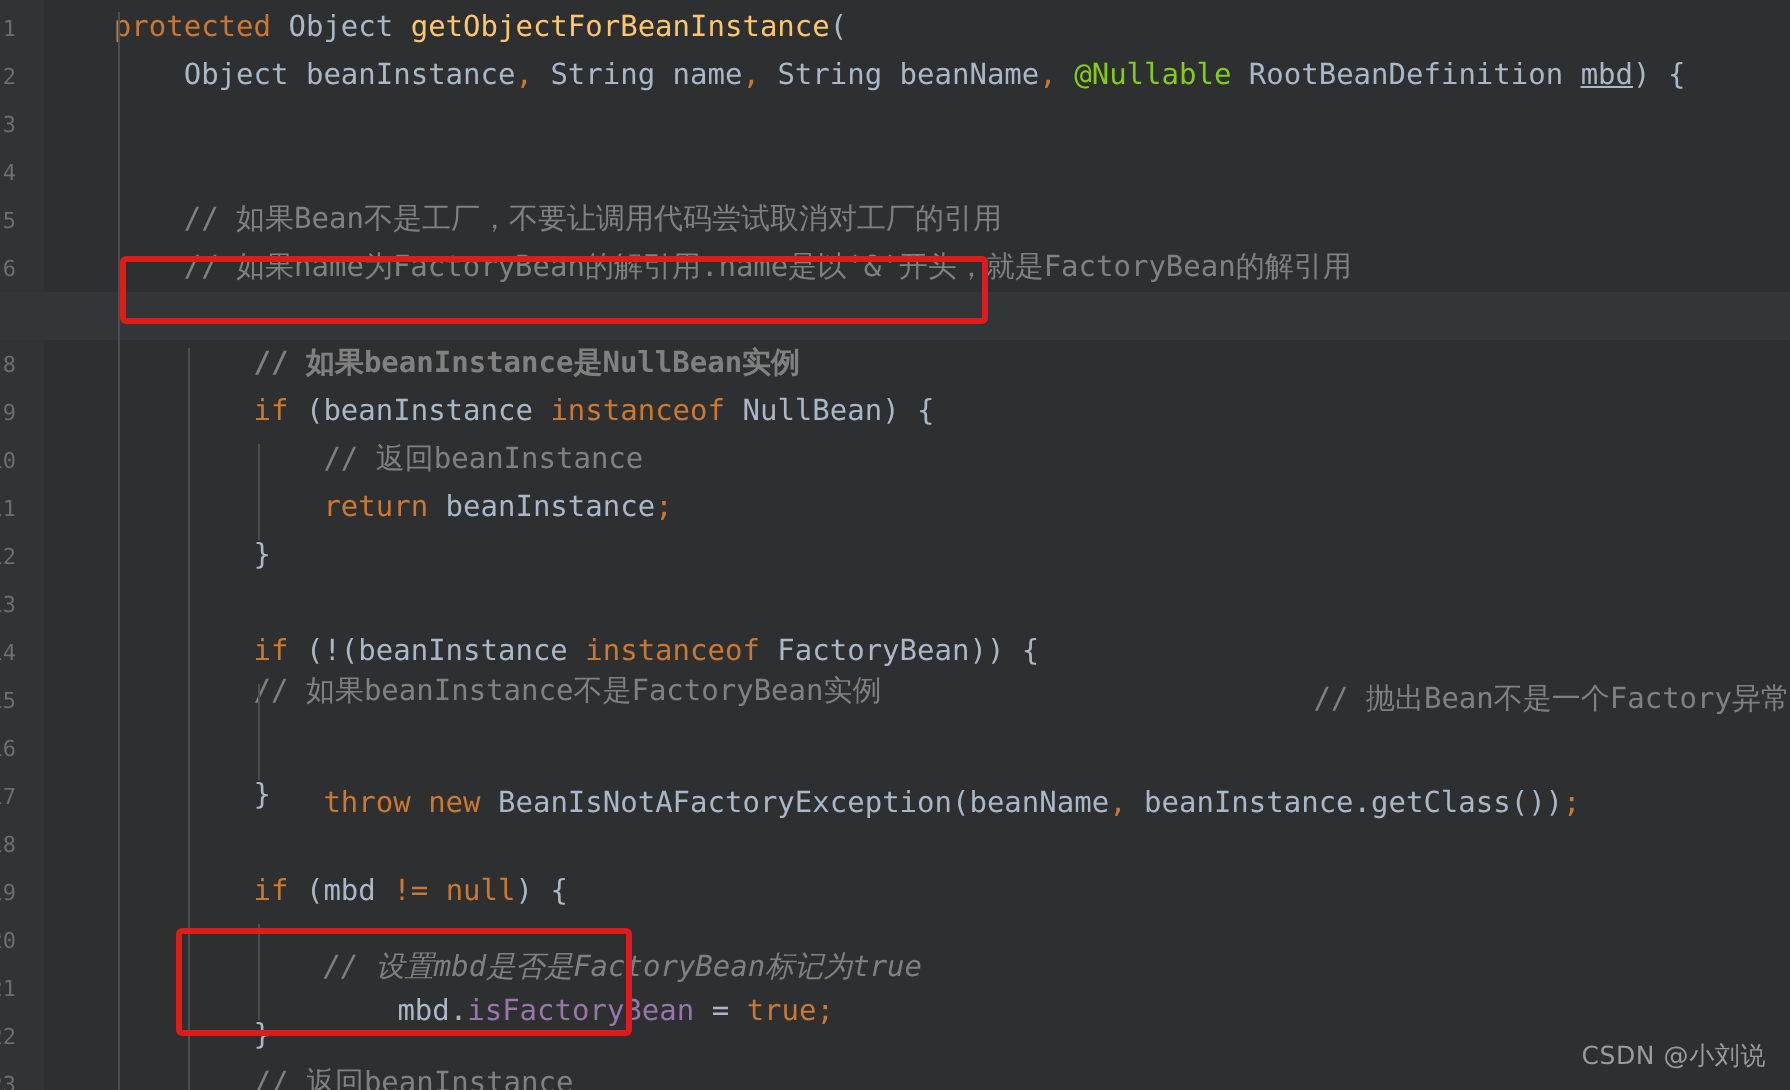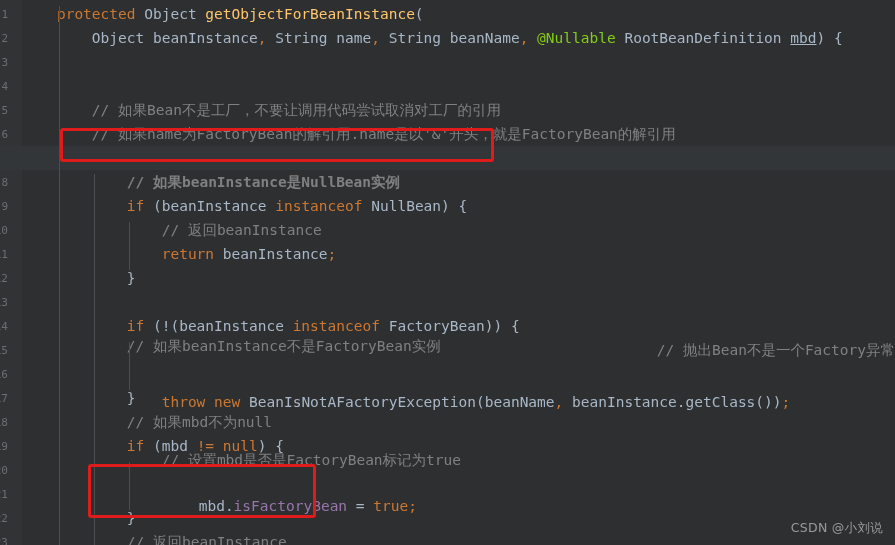--- a/index.html
+++ b/index.html
@@ -173,23 +173,22 @@
       <div class="line" style="top: 170px; font-weight: bold;"><span class="txt"><span>            </span><span class="cmt">// 如果beanInstance是NullBean实例</span></span></div>
       <div class="line" style="top: 194px;"><span class="txt"><span>            </span><span class="kw">if</span><span class="punct"> (beanInstance </span><span class="kw">instanceof</span><span class="punct"> NullBean) {</span></span></div>
       <div class="line" style="top: 218px;"><span class="txt"><span>                </span><span class="cmt">// 返回beanInstance</span></span></div>
       <div class="line" style="top: 242px;"><span class="txt"><span>                </span><span class="kw">return</span><span class="punct"> beanInstance</span><span class="kw">;</span></span></div>
       <div class="line" style="top: 266px;"><span class="txt"><span>            </span><span class="punct">}</span></span></div>
       <div class="line" style="top: 290px; margin-top: 44px;"><span class="txt"><span>            </span><span class="cmt">// 如果beanInstance不是FactoryBean实例</span></span></div>
       <div class="line" style="top: 314px;"><span class="txt"><span>            </span><span class="kw">if</span><span class="punct"> (!(beanInstance </span><span class="kw">instanceof</span><span class="punct"> FactoryBean)) {</span></span></div>
       <div class="line" style="top: 338px; text-align: right;"><span class="txt"><span>                </span><span class="cmt">// 抛出Bean不是一个Factory异常</span></span></div>
       <div class="line" style="top: 362px; margin-top: 28px;"><span class="txt"><span>                </span><span class="kw">throw</span><span class="punct"> </span><span class="kw">new</span><span class="punct"> BeanIsNotAFactoryException(beanName</span><span class="kw">,</span><span class="punct"> beanInstance.getClass())</span><span class="kw">;</span></span></div>
       <div class="line" style="top: 386px;"><span class="txt"><span>            </span><span class="punct">}</span></span></div>
-      <div class="line" style="top: 410px;"><span class="txt"><span>            </span><span class="cmt">// 如果mbd不为null</span></span></div>
       <div class="line" style="top: 434px;"><span class="txt"><span>            </span><span class="kw">if</span><span class="punct"> (mbd </span><span class="kw">!=</span><span class="punct"> </span><span class="kw">null</span><span class="punct">) {</span></span></div>
-      <div class="line" style="top: 448px;"><span class="txt"><span>                </span><span class="cmt">// 设置mbd是否是FactoryBean标记为true</span></span></div>
+      <div class="line" style="top: 472px; font-style: italic;"><span class="txt"><span>                </span><span class="cmt">// 设置mbd是否是FactoryBean标记为true</span></span></div>
       <div class="line" style="top: 494px; padding-left: 37px;"><span class="txt"><span>                </span><span class="punct">mbd.</span><span class="field">isFactoryBean</span><span class="punct"> = </span><span class="kw">true</span><span class="kw">;</span></span></div>
       <div class="line" style="top: 506px;"><span class="txt"><span>            </span><span class="punct">}</span></span></div>
       <div class="line" style="top: 530px;"><span class="txt"><span>            </span><span class="cmt">// 返回beanInstance</span></span></div>
     </div>
 
   <div class="watermark">CSDN @小刘说</div>
 <div class="redbox" style="left: 60px; top: 128px; width: 428px; height: 28px; border-color: rgb(224, 27, 27);"></div>
     <div class="redbox" style="left: 88px; top: 464px; width: 222px; height: 48px; border-color: rgb(224, 27, 27);"></div>
   </div>
 

